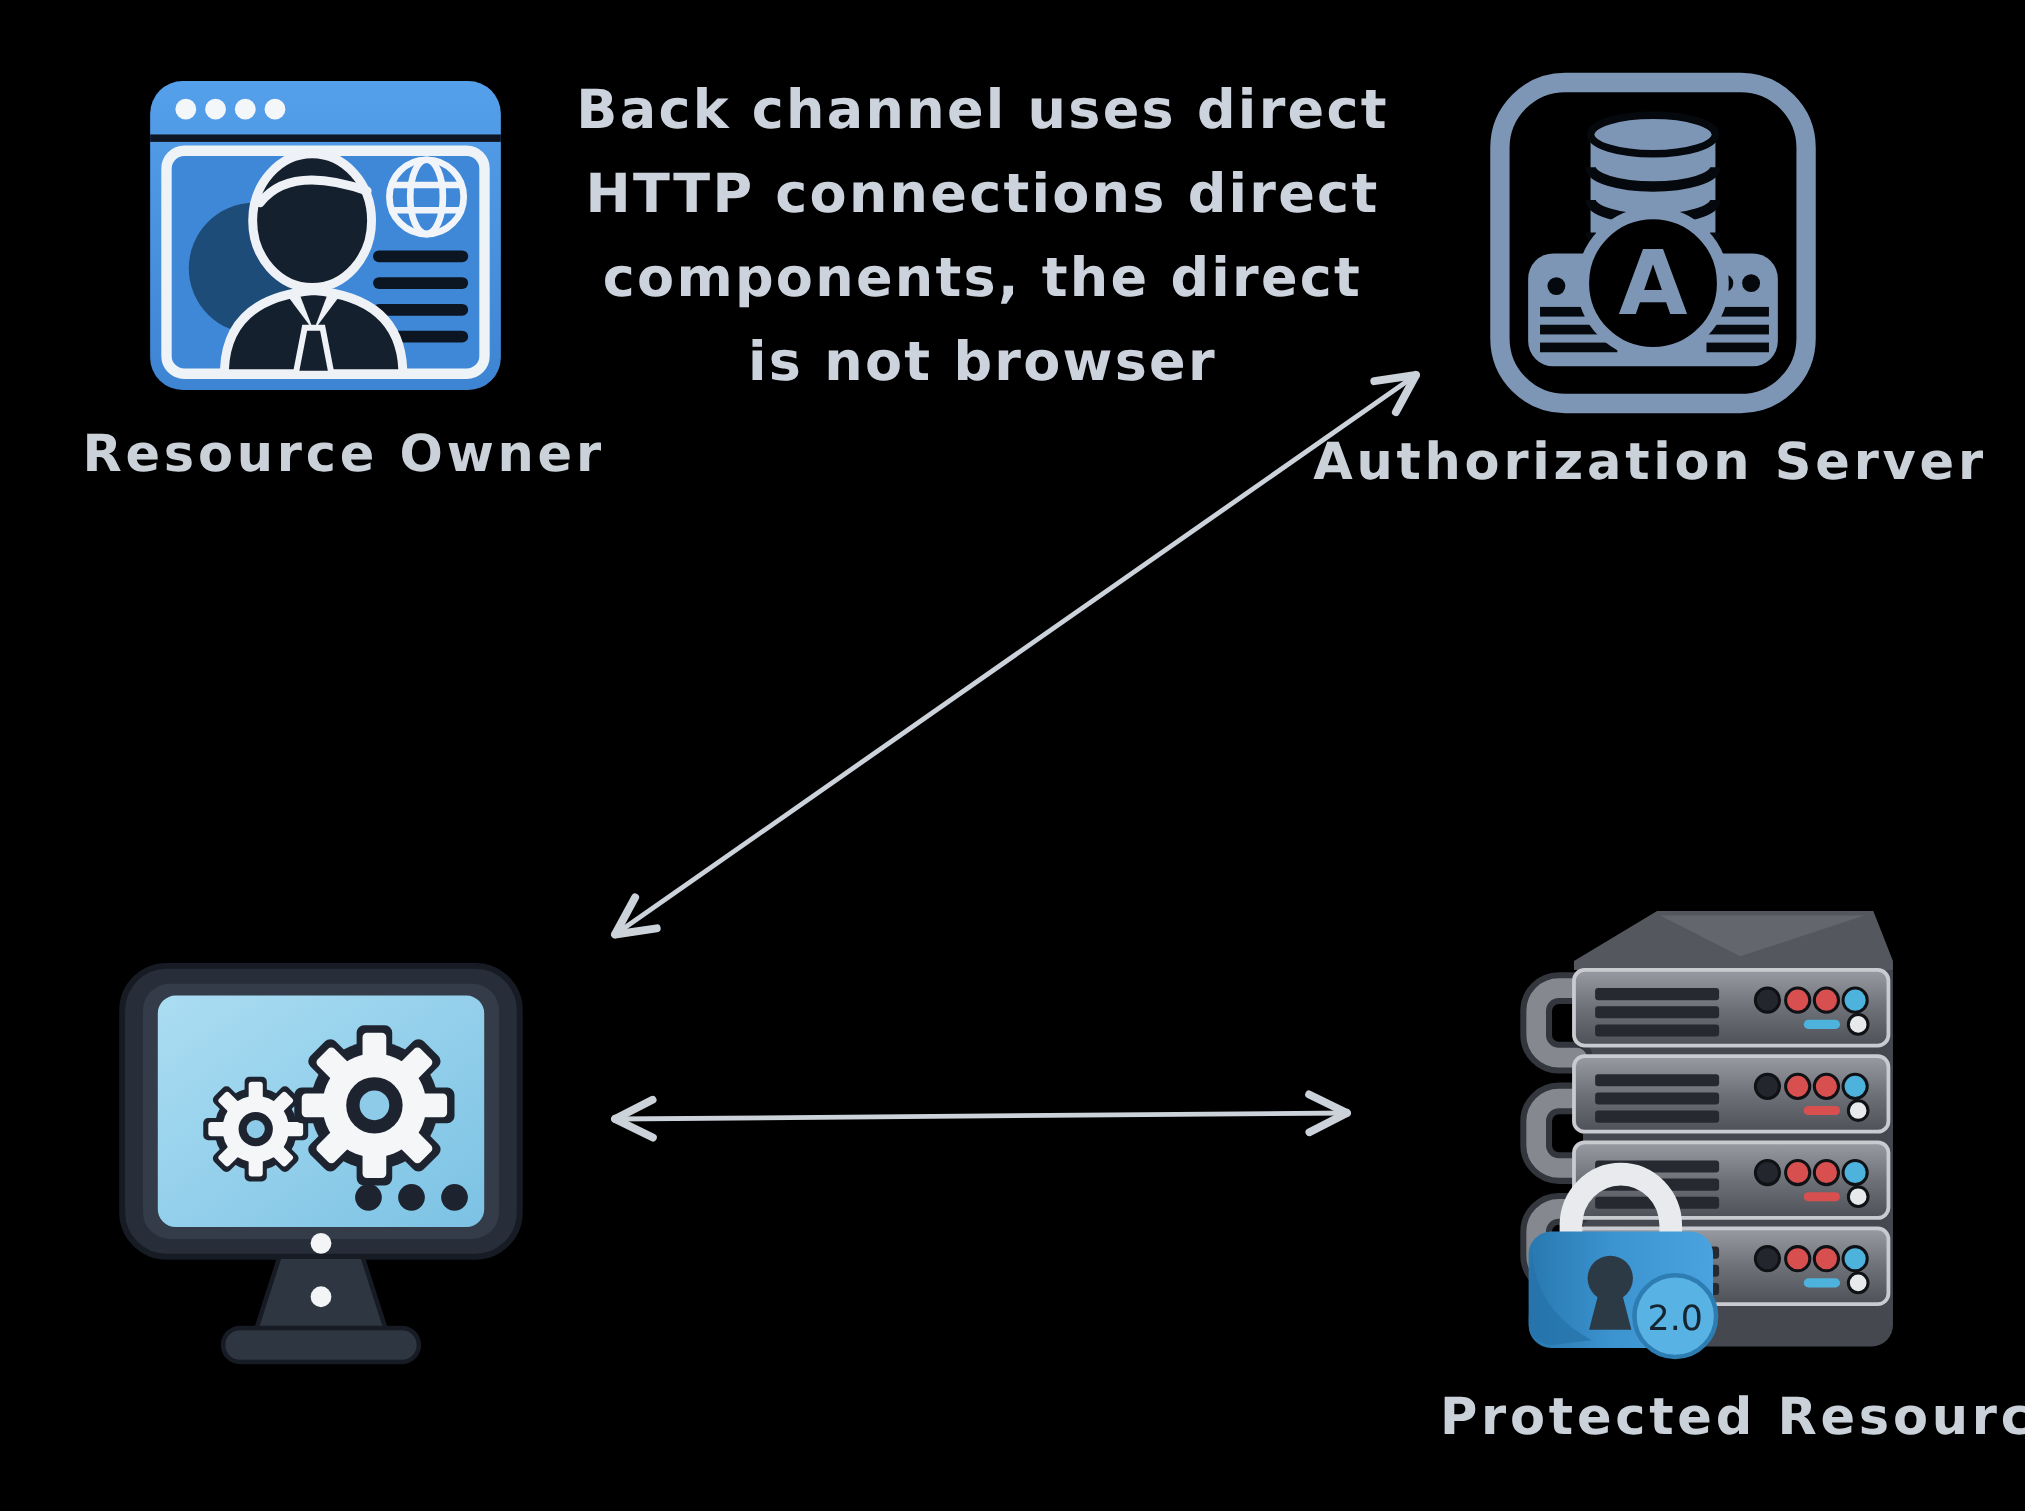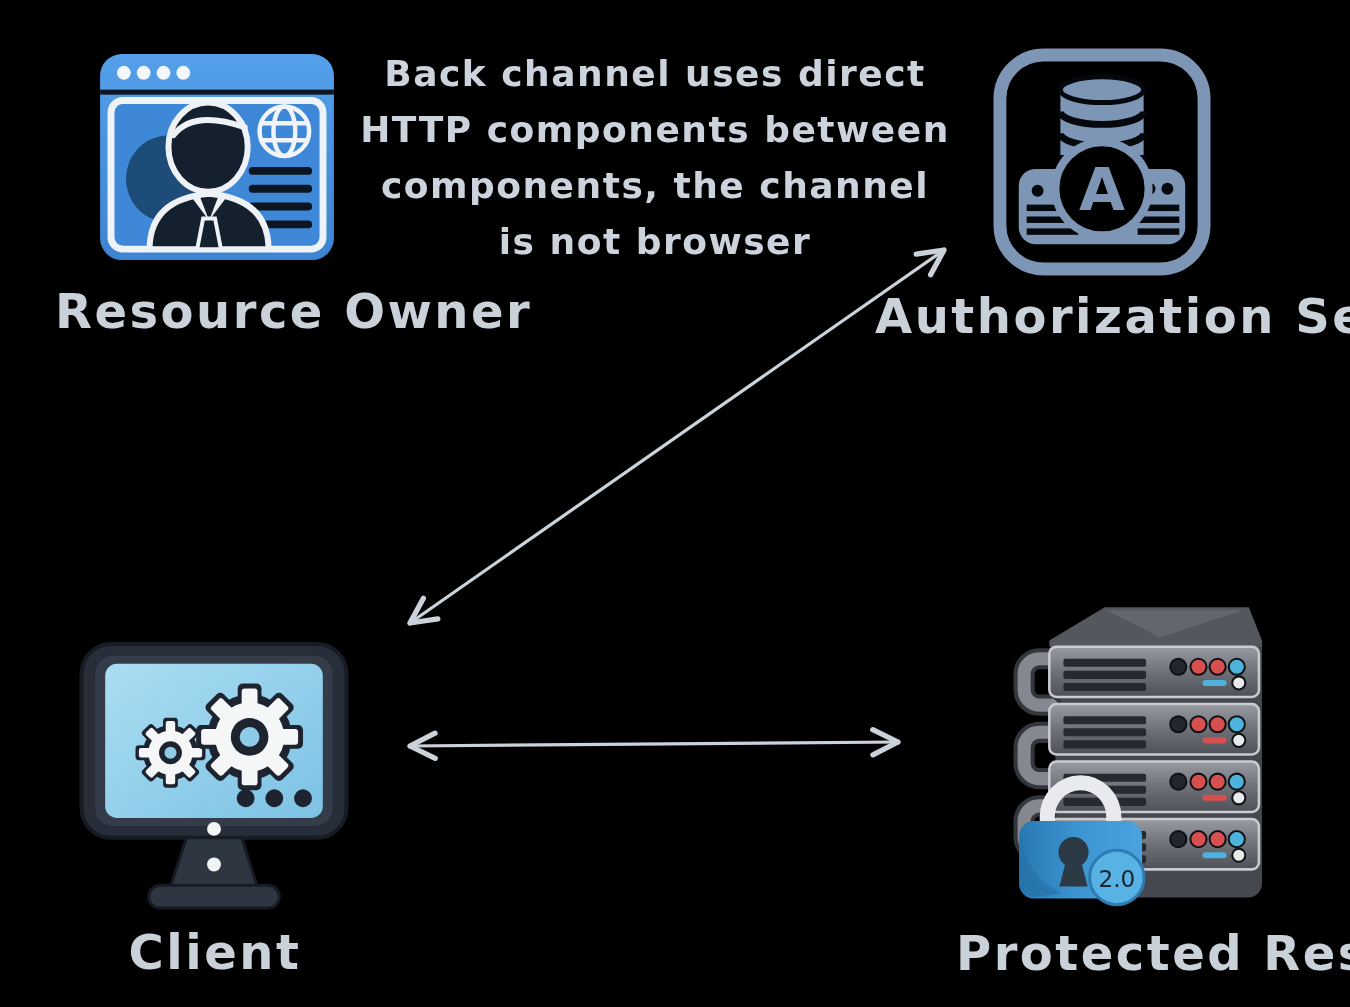--- a/index.html
+++ b/index.html
@@ -6,21 +6,21 @@
   #canvas{
     position:relative;
     width:1350px;height:1007px;
     background:#000;
     overflow:hidden;
     font-family:"DejaVu Sans","Liberation Sans",sans-serif;
   }
   .abs{position:absolute;}
   .label{
     color:#cbd1d9;
-    font-size:48px;
+    font-size:34px;
     font-weight:600;
     letter-spacing:2.5px;
     text-align:center;
     white-space:nowrap;
   }
   .note{
     color:#ccd3dc;
     font-size:36px;
     font-weight:600;
     letter-spacing:1.5px;
@@ -40,22 +40,22 @@
       <marker id="ah" viewBox="0 0 14 14" refX="12" refY="7" markerWidth="11" markerHeight="11" orient="auto-start-reverse">
         <path d="M2,2 L12,7 M2,12 L12,7" fill="none" stroke="#ccd2da" stroke-width="2.1" stroke-linecap="round"></path>
       </marker>
     </defs>
     <line x1="944" y1="250" x2="410" y2="623" stroke="#ccd2da" stroke-width="3.2" stroke-linecap="round" marker-start="url(#ah)" marker-end="url(#ah)"></line>
     <line x1="410" y1="746" x2="898" y2="742" stroke="#ccd2da" stroke-width="3.2" stroke-linecap="round" marker-start="url(#ah)" marker-end="url(#ah)"></line>
   </svg>
 
   <div class="abs note" style="left:355px;top:46px;width:600px;text-align:center;">
     <div>Back channel uses direct</div>
-    <div>HTTP components between</div>
-    <div>components, the channel</div>
+    <div>HTTP connections direct</div>
+    <div>components, the direct</div>
     <div>is not browser</div>
   </div>
 
   <div class="abs" style="left:55px;top:52px;width:345px;">
     <svg style="margin-left:43px;" width="238" height="213" viewBox="0 0 240 215">
       <defs>
         <linearGradient id="bwr" x1="0" y1="0" x2="0" y2="1">
           <stop offset="0" stop-color="#55a0ea"></stop>
             <stop offset="1" stop-color="#3d84d2"></stop>
         </linearGradient>
@@ -194,21 +194,20 @@
         <circle r="10" fill="#8ecbe8"></circle>
       </g>
       <circle cx="172" cy="162" r="9" fill="#1d2430"></circle>
       <circle cx="201" cy="162" r="9" fill="#1d2430"></circle>
       <circle cx="230" cy="162" r="9" fill="#1d2430"></circle>
       <circle cx="140" cy="193" r="7" fill="#f2f4f6"></circle>
       <path d="M112,202 L168,202 L184,252 L96,252 Z" fill="#2e3642" stroke="#161b24" stroke-width="3"></path>
       <circle cx="140" cy="229" r="7" fill="#f2f4f6"></circle>
       <rect x="74" y="250" width="132" height="23" rx="11.5" fill="#2e3642" stroke="#161b24" stroke-width="3"></rect>
     </svg>
-    <div class="label" style="margin-top:14px;">Client</div>
   </div>
 
   <div class="abs" style="left:956px;top:603px;width:430px;">
     <svg style="margin-left:53px;" width="257" height="308" viewBox="0 0 255 305">
       <defs>
         <linearGradient id="srv" x1="0" y1="0" x2="0" y2="1">
           <stop offset="0" stop-color="#989ba1"></stop>
             <stop offset="0.5" stop-color="#6e7177"></stop>
             <stop offset="1" stop-color="#4e5158"></stop>
         </linearGradient>

